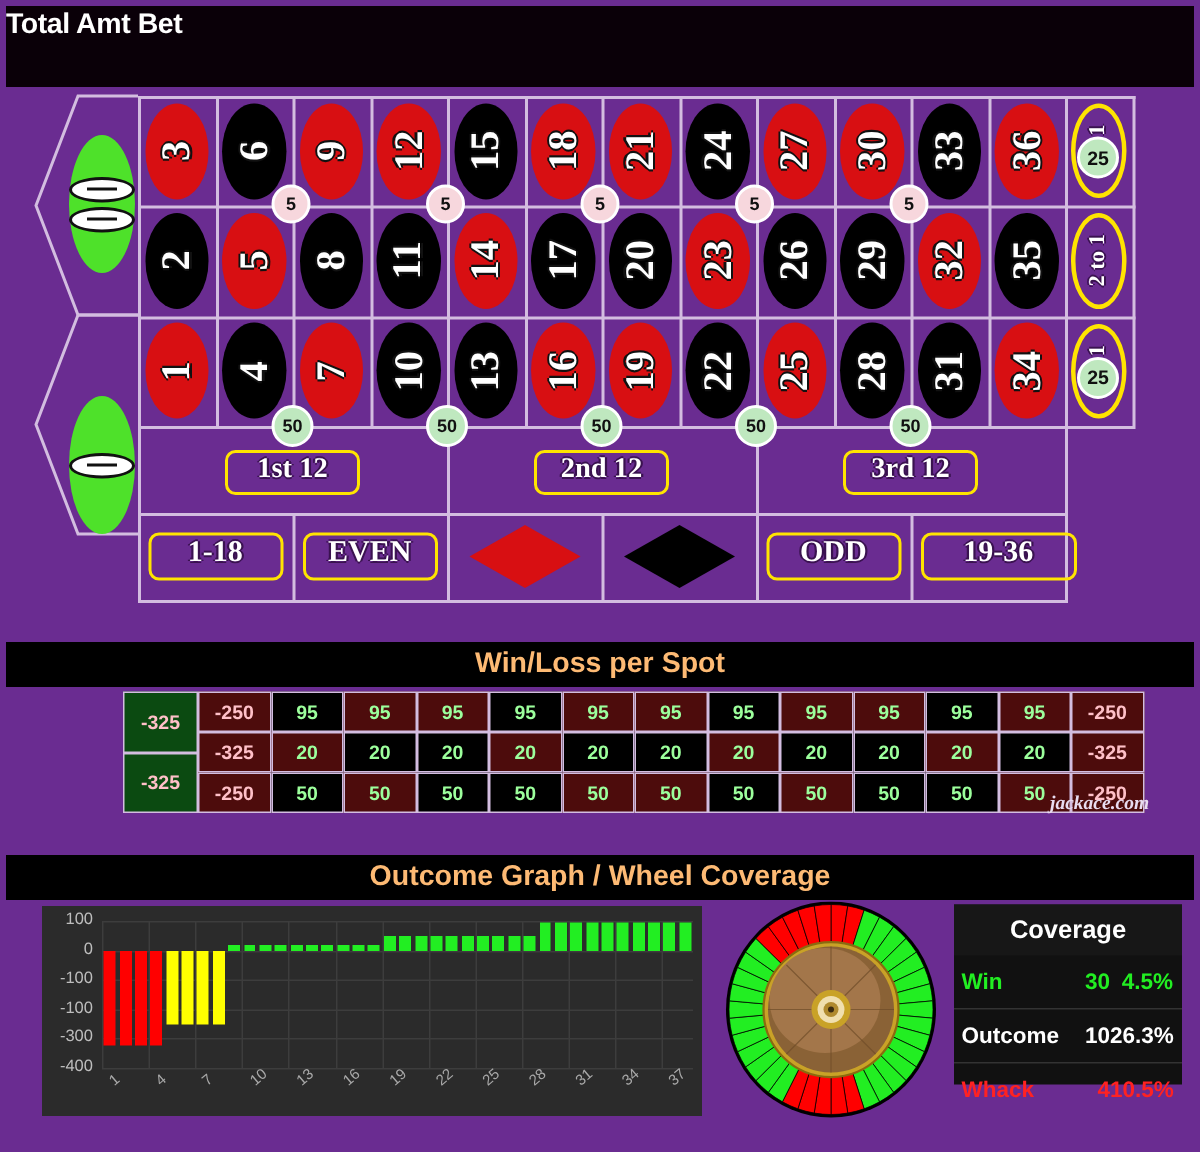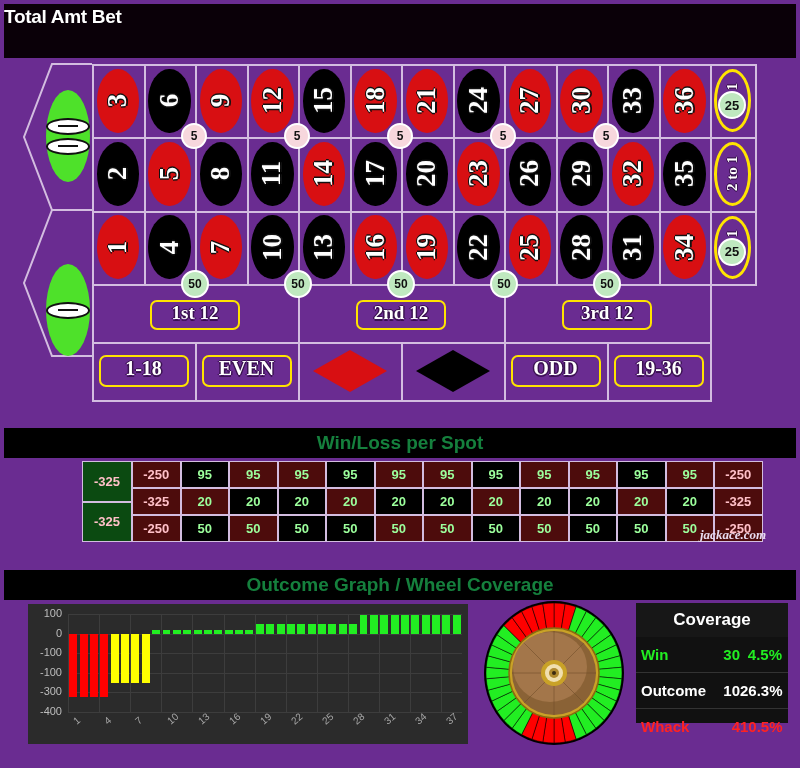--- a/index.html
+++ b/index.html
@@ -6,21 +6,21 @@
   html, body { margin:0; padding:0; }
   body {
     width: 800px; height: 768px;
     background: #6a2c91;
     font-family: "Liberation Sans", sans-serif;
     overflow: hidden;
     position: relative;
   }
   .panel-bar {
     background: #000;
-    color: #15803d;
+    color: #fdba74;
     text-align: center;
     font-weight: bold;
   }
   
   #header {
     position:absolute; left:4px; top:4px; width:792px; height:54px;
     background:#0a0008;
     display:flex;
   }
   .hstat { flex:1; display:flex; flex-direction:row; }
@@ -359,21 +359,21 @@
       </div>
       <div class="diamond" style="left: 311.5px; top: 286.9px;"><svg width="76" height="44" viewBox="0 0 76 44">
           <polygon points="38,1 75,22 38,43 1,22" fill="#d80f12"></polygon>
         </svg></div>
       <div class="diamond" style="left: 414.5px; top: 286.9px;"><svg width="76" height="44" viewBox="0 0 76 44">
           <polygon points="38,1 75,22 38,43 1,22" fill="#000000"></polygon>
         </svg></div>
       <div class="pill" style="left: 510.5px; top: 292.9px; width: 90px; height: 32px; font-size: 20px;">
         <span>ODD</span>
       </div>
-      <div class="pill" style="left: 613.5px; top: 292.9px; width: 90px; height: 32px; font-size: 20px;">
+      <div class="pill" style="left: 613.5px; top: 292.9px; width: 104px; height: 32px; font-size: 20px;">
         <span>19-36</span>
       </div>
     </div>
   <div id="chips">
       <div class="chip pink" style="left: 181px; top: 61.3px; width: 26px; height: 26px; font-size: 12px;">
         <span>5</span>
       </div>
       <div class="chip pink" style="left: 284px; top: 61.3px; width: 26px; height: 26px; font-size: 12px;">
         <span>5</span>
       </div>

